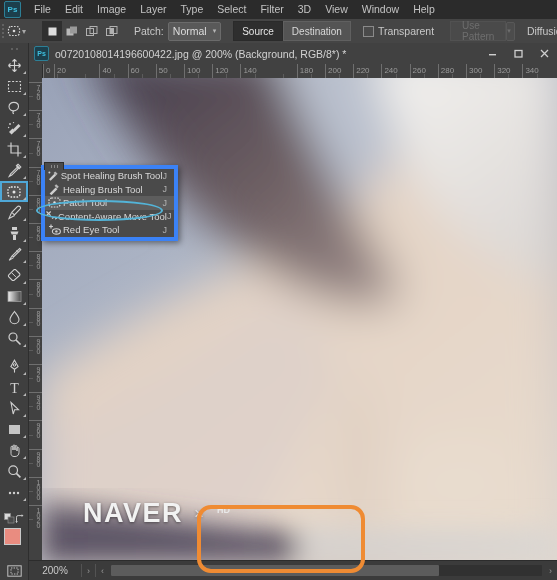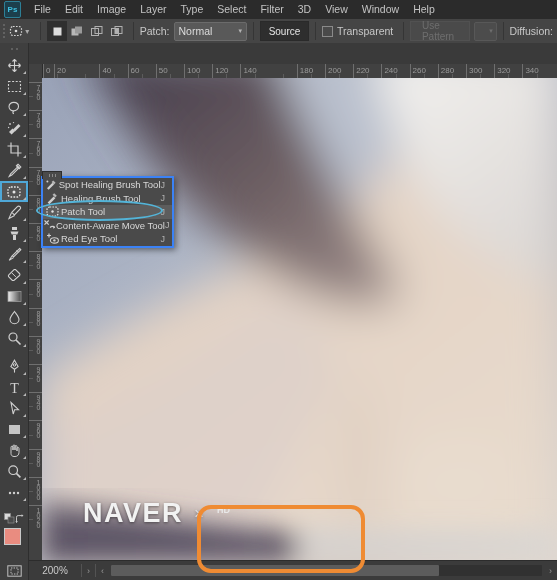--- a/index.html
+++ b/index.html
@@ -96,22 +96,22 @@
              border-top:1px solid #2c2c2c;display:flex;align-items:center;}
   .zoomfield{width:52px;color:#cacaca;font-size:10px;text-align:center;}
   .vbar{width:1px;height:13px;background:#535353;}
   .docinfo{flex:1;color:#cacaca;font-size:10px;text-align:center;padding-left:6px;}
   .arr{color:#9a9a9a;font-size:9px;padding:0 5px;}
   .hscroll{flex:1;height:11px;background:#313131;border-radius:1px;margin:0 2px;
            display:flex;align-items:center;}
   .hthumb{height:11px;background:#5c5c5c;border-radius:1px;width:76%;}
 
   
-  .flyout{position:absolute;left:41px;top:176px;width:129px;background:#4a4a4a;
-          border:2px solid #3b82f6;box-shadow:2px 2px 6px rgba(0,0,0,.45);z-index:20;}
+  .flyout{position:absolute;left:41px;top:165px;width:129px;background:#4a4a4a;
+          border:4px solid #3b82f6;box-shadow:2px 2px 6px rgba(0,0,0,.45);z-index:20;}
   .fitem{position:relative;height:13.5px;display:flex;align-items:center;cursor:default;}
   .fitem.hl{background:#5d5d5d;}
   .ficon{width:18px;display:flex;align-items:center;justify-content:center;}
   .flabel{flex:1;color:#d8d8d8;font-size:9.5px;white-space:nowrap;}
   .fkey{color:#b4b4b4;font-size:9px;padding-right:7px;}
   .flyout-grip{position:absolute;left:-1px;top:-7px;width:18px;height:7px;background:#4a4a4a;
                border:1px solid #2d2d2d;border-bottom:none;display:flex;align-items:center;
                justify-content:center;gap:2px;}
   .flyout-grip i{width:1px;height:3px;background:#8a8a8a;}
 
@@ -201,20 +201,21 @@
 
     <div class="sep"></div>
     <div class="lbl">Patch:</div>
     <div class="dd" style="width:92px;">
       <span class="v">Normal</span>
       <span class="a">▾</span>
     </div>
 
     <div class="sep"></div>
     <div class="segbtn active">Source</div>
+    <div class="segbtn">Destination</div>
 
     <div class="sep"></div>
     <div style="display:flex;align-items:center;">
       <div class="cb"></div>
       <div class="lbl">Transparent</div>
     </div>
 
     <div class="sep"></div>
     <div class="segbtn dis" style="padding:0 11px;">Use Pattern</div>
     <div style="width:5px;"></div>
@@ -437,20 +438,39 @@
       <svg width="15" height="12" viewBox="0 0 15 12">
         <rect x="0.8" y="0.8" width="13.4" height="10.4" fill="none" stroke="#c0c0c0" stroke-width="1"></rect>
         <rect x="4" y="3" width="7" height="6" fill="none" stroke="#c0c0c0" stroke-width="1" stroke-dasharray="1.4 1.2"></rect>
         </svg>
       </div>
 
   </div>
 
   <div class="docwin">
 
+    <div class="doctitlebar">
+      <div class="doctab-ps">Ps</div>
+      <div class="doctitle">o0720108014196600422.jpg @ 200% (Background, RGB/8*) *</div>
+      <div class="wbtn">
+        <svg width="11" height="11" viewBox="0 0 11 11">
+            <rect x="2" y="6" width="7" height="1.4" fill="#cfcfcf"></rect>
+          </svg>
+      </div>
+      <div class="wbtn">
+        <svg width="11" height="11" viewBox="0 0 11 11">
+            <rect x="2" y="2.5" width="7" height="6.5" fill="none" stroke="#cfcfcf" stroke-width="1.3"></rect>
+          </svg>
+      </div>
+      <div class="wbtn">
+        <svg width="11" height="11" viewBox="0 0 11 11">
+            <path d="M2 2l7 7M9 2l-7 7" stroke="#cfcfcf" stroke-width="1.3"></path>
+          </svg>
+      </div>
+    </div>
 
     <div class="ruler-corner"></div>
 
     <div class="ruler-h" id="rulerH">
         <div class="rtick" style="left: 14px;">0</div>
         <div class="rtick minor" style="left: 28.1px;"></div>
         <div class="rtick" style="left: 25px; text-align: center;">20</div>
         <div class="rtick minor" style="left: 56.3px;"></div>
         <div class="rtick" style="left: 70.4px;">40</div>
         <div class="rtick minor" style="left: 84.5px;"></div>

